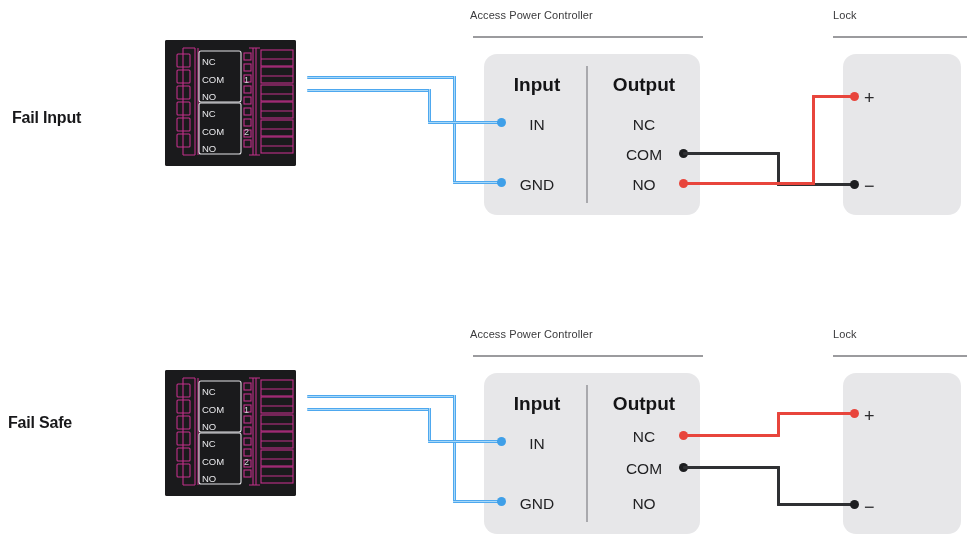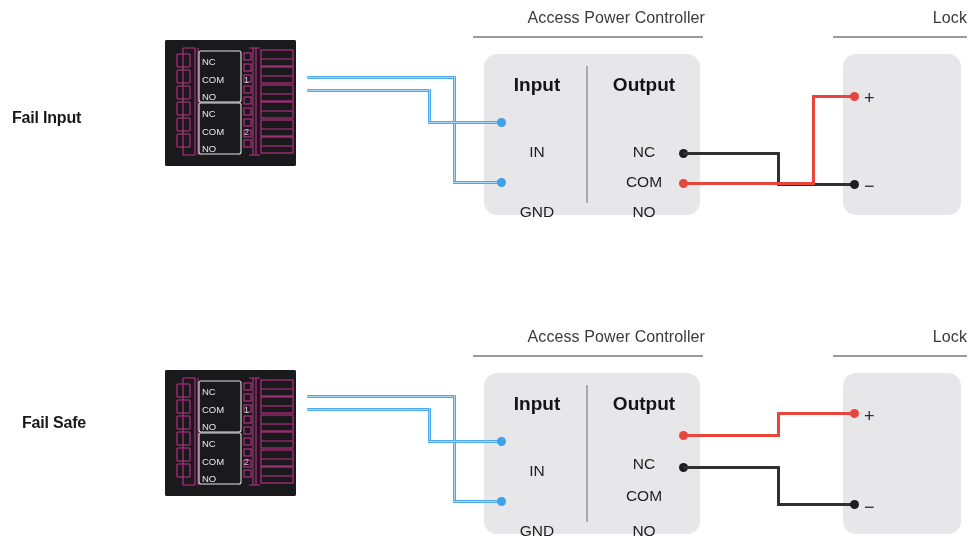--- a/index.html
+++ b/index.html
@@ -28,22 +28,22 @@
     font-weight: bold;
     font-size: 16px;
     letter-spacing: -0.2px;
     color: #18181a;
     white-space: nowrap;
   }
 
   
   .col-heading {
     position: absolute;
-    text-align: right;
-    font-size: 16px;
+    text-align: left;
+    font-size: 11px;
     color: #3a3a3c;
     white-space: nowrap;
     letter-spacing: 0.1px;
   }
   .col-rule {
     position: absolute;
     height: 2px;
     background: #9b9b9e;
   }
 
@@ -67,21 +67,20 @@
     position: absolute;
     width: 2px;
     background: #a9a9ad;
   }
   .term-label {
     position: absolute;
     font-size: 15.5px;
     color: #1f1f21;
     white-space: nowrap;
     text-align: center;
-    margin-top: 27px;
   }
   .term-sign {
     position: absolute;
     font-size: 18px;
     color: #2a2a2c;
     white-space: nowrap;
     line-height: 1;
   }
 
   
@@ -250,21 +249,21 @@
   <div class="wire v w-black" style="left:777px; top:152px; height:34px;"></div>
   <div class="wire h w-black" style="left:777px; top:183px; width:79px;"></div>
   <div class="dot d-black" style="left:850px; top:180px;"></div>
 
   <div class="dot d-red" style="left:679px; top:179px;"></div>
   <div class="wire h w-red" style="left:683px; top:182px; width:132px;"></div>
   <div class="wire v w-red" style="left:812px; top:95px; height:90px;"></div>
   <div class="wire h w-red" style="left:812px; top:95px; width:44px;"></div>
   <div class="dot d-red" style="left:850px; top:92px;"></div>
 
-  <div class="row-label" style="left:22px; top:414px;">Fail Safe</div>
+  <div class="row-label" style="left:8px; top:414px;">Fail Safe</div>
 
   <div class="col-heading" style="left:470px; top:328px; width:235px;">Access Power Controller</div>
   <div class="col-rule" style="left:473px; top:355px; width:230px;"></div>
 
   <div class="col-heading" style="left:833px; top:328px; width:134px;">Lock</div>
   <div class="col-rule" style="left:833px; top:355px; width:134px;"></div>
 
   <div class="module" style="left:165px; top:370px; width:131px; height:126px;">
     <svg width="131" height="126" viewBox="0 0 131 126" aria-hidden="true">
       <rect x="0" y="0" width="131" height="126" fill="#1a1a1c"></rect>

